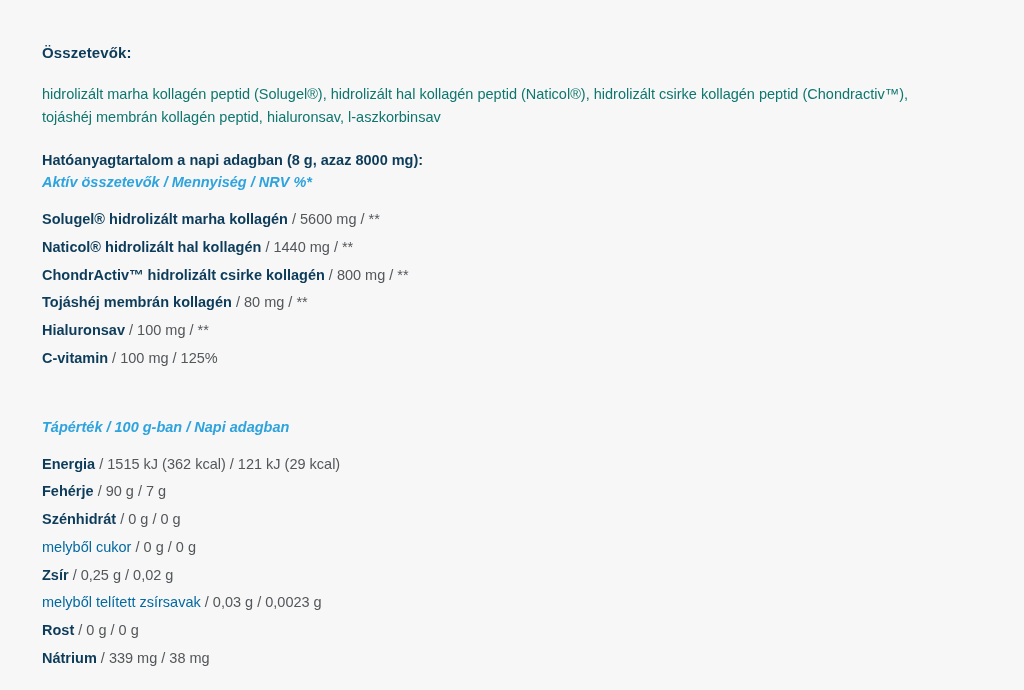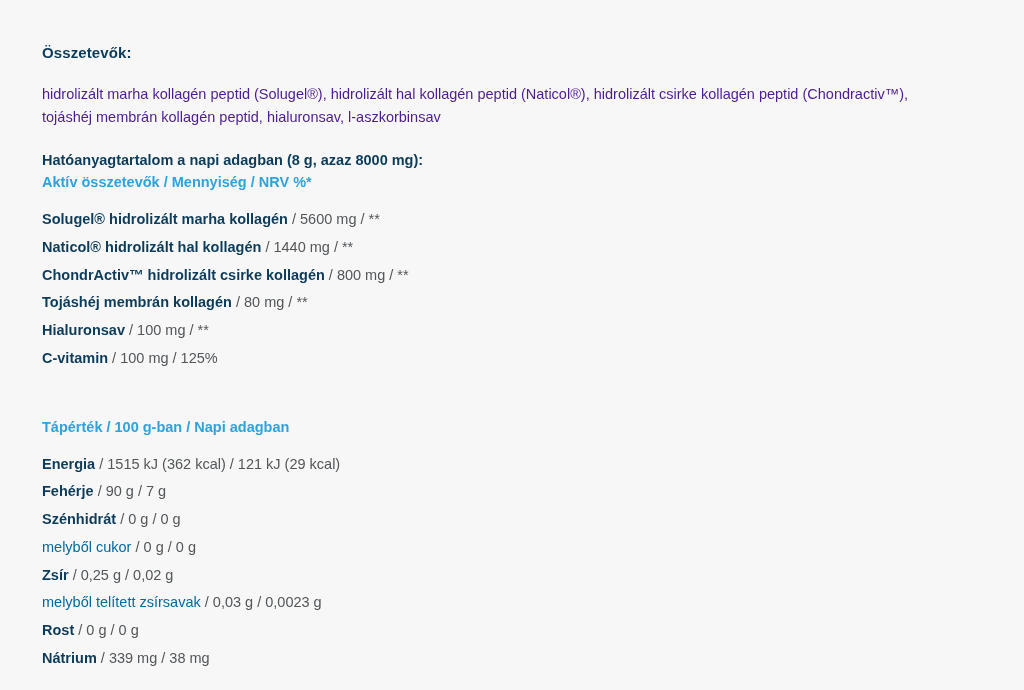--- a/index.html
+++ b/index.html
@@ -24,35 +24,36 @@
   .heading {
     font-size: 15px;
     font-weight: bold;
     color: #0d3c5a;
     margin: 0 0 22px 0;
     letter-spacing: 0.1px;
   }
   .paragraph {
     font-size: 14.5px;
     line-height: 1.62;
-    color: #4c1d95;
+    color: #0f766e;
     margin: 0 0 22px 0;
     max-width: 950px;
   }
   .subheading {
     font-size: 14.5px;
     font-weight: bold;
     color: #0d3c5a;
     margin: 0 0 6px 0;
   }
   .col-header {
     font-size: 14.5px;
     font-weight: bold;
     color: #2ea3dd;
     margin: 0 0 18px 0;
+    font-style: italic;
   }
   .col-header.spaced-top {
     margin-top: 48px;
   }
   .list {
     margin: 0;
     padding: 0;
     list-style: none;
   }
   .list li {

